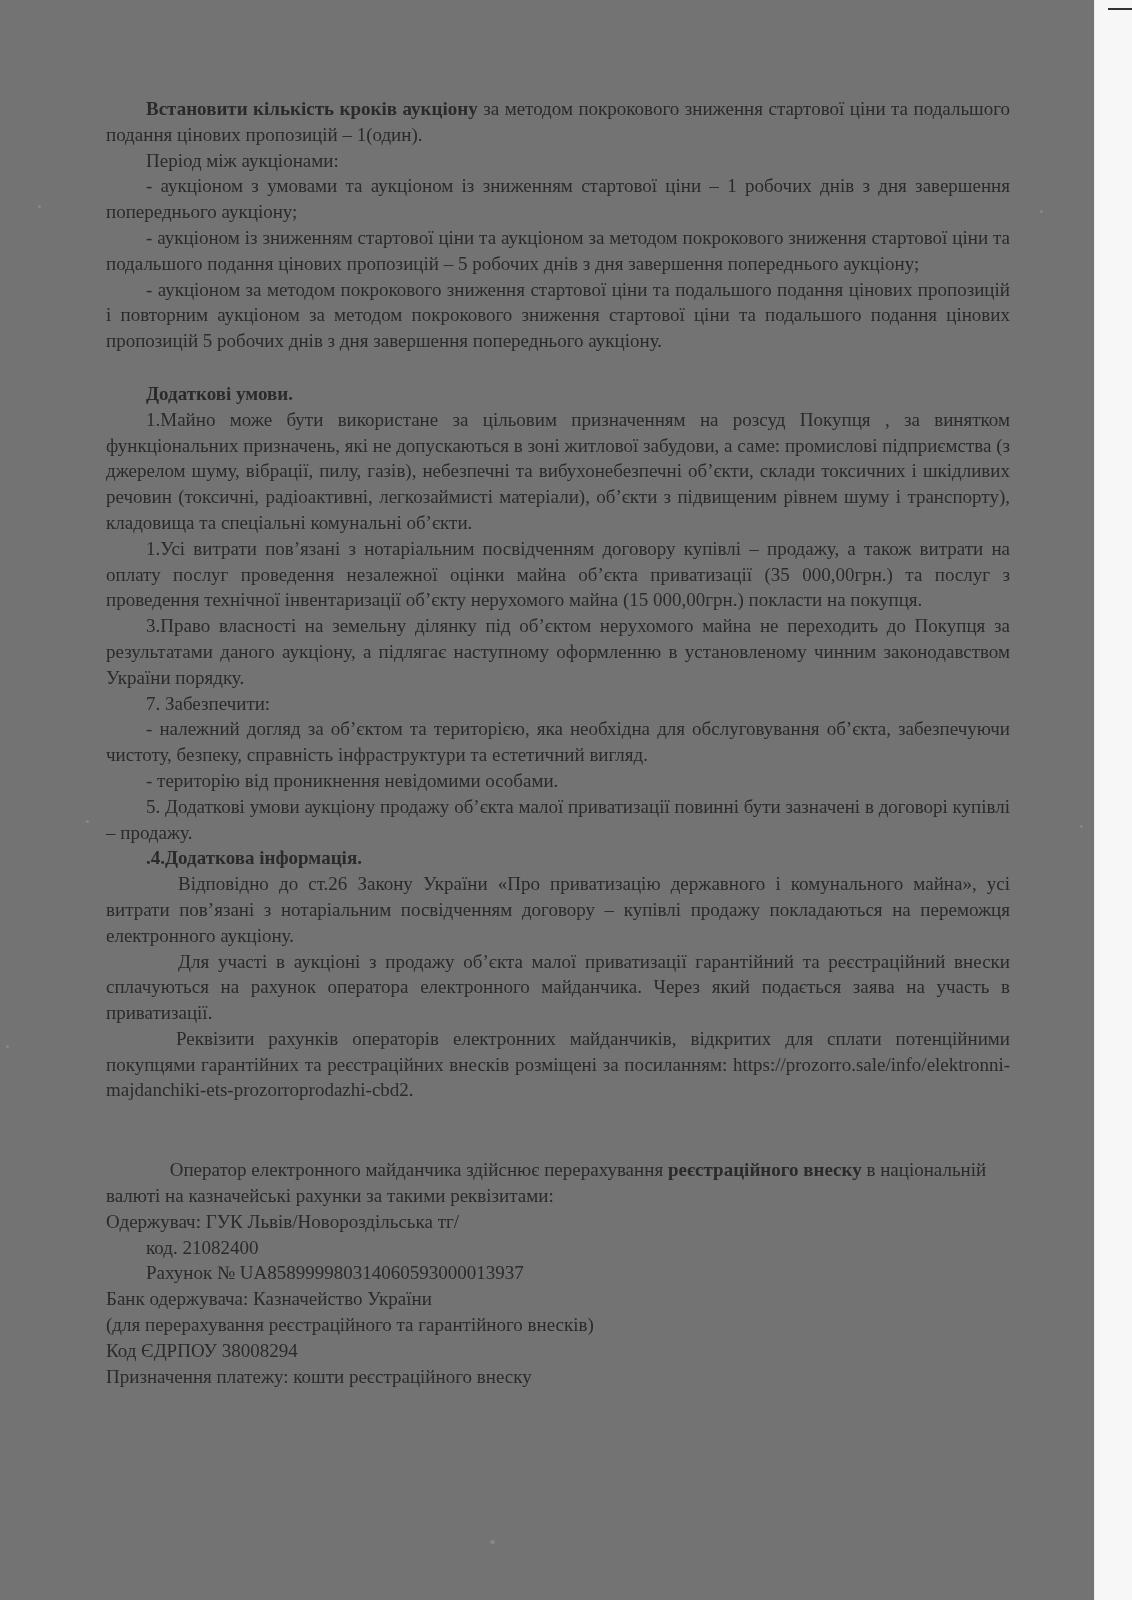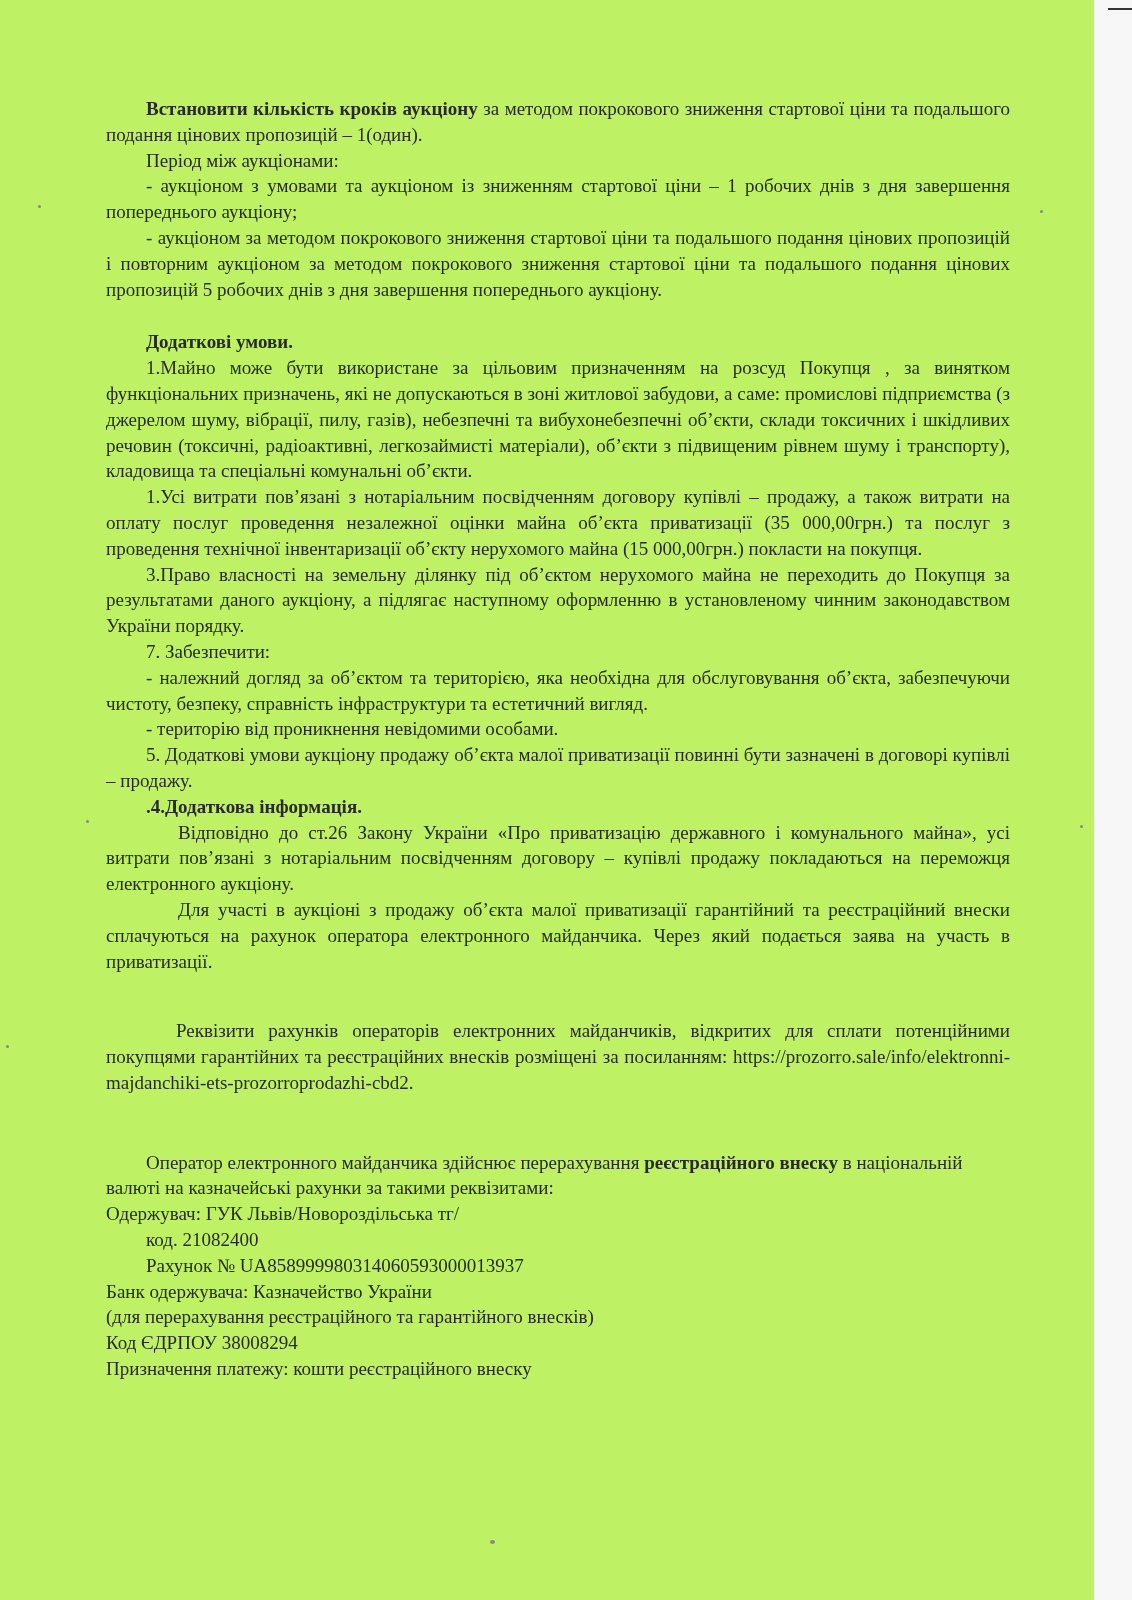--- a/index.html
+++ b/index.html
@@ -1,54 +1,55 @@
 <!DOCTYPE html>
 <html><head>
 <meta charset="utf-8">
 <style>
   html, body { margin: 0; padding: 0; }
   body {
     width: 1132px; height: 1600px; background: #ffffff; position: relative; overflow: hidden;
     font-family: "Liberation Serif", "DejaVu Serif", serif; color: #2a2a2a;
   }
   .page {
-    position: absolute; left: 0; top: 0; width: 1132px; height: 1600px; background: #bef264;
+    position: absolute; left: 0; top: 0; width: 1132px; height: 1600px; background: #737373;
   }
   .right-edge {
     position: absolute; left: 1094px; top: 0; width: 38px; height: 1600px;
     background: #f7f7f7; border-left: 1px solid #ececec;
   }
   .corner-mark {
     position: absolute; left: 1108px; top: 8px; width: 24px; height: 2px; background: #333;
   }
   .content {
     position: absolute; left: 106px; top: 96px; width: 904px;
     font-size: 19px; line-height: 25.8px;
   }
   p { margin: 0; text-align: justify; text-align-last: left; }
   .ind { text-indent: 40px; }
-  .ind2 { text-indent: 70px; margin-top: 44px; }
+  .ind2 { text-indent: 70px; }
   .ind3 { text-indent: 72px; }
   .b { font-weight: bold; }
   .gap1 { height: 27px; }
   .gap2 { height: 54px; }
-  .left { text-align: left; }
+  .left { text-align: center; }
   .speck { position: absolute; background: #888; border-radius: 50%; }
 </style>
 </head>
 <body>
 
 <div class="page">
   <div class="right-edge"></div>
   <div class="corner-mark"></div>
 
   <div class="content">
     <p class="ind"><span class="b">Встановити кількість кроків аукціону</span><span> за методом покрокового зниження стартової ціни та подальшого подання цінових пропозицій – 1(один).</span></p>
     <p class="ind">Період між аукціонами:</p>
     <p class="ind">- аукціоном з умовами та аукціоном із зниженням стартової ціни – 1 робочих днів з дня завершення попереднього аукціону;</p>
+    <p class="ind">- аукціоном із зниженням стартової ціни та аукціоном за методом покрокового зниження стартової ціни та подальшого подання цінових пропозицій – 5 робочих днів з дня завершення попереднього аукціону;</p>
     <p class="ind">- аукціоном за методом покрокового зниження стартової ціни та подальшого подання цінових пропозицій і повторним аукціоном за методом покрокового зниження стартової ціни та подальшого подання цінових пропозицій 5 робочих днів з дня завершення попереднього аукціону.</p>
 
     <div class="gap1"></div>
 
     <p class="ind b">Додаткові умови.</p>
     <p class="ind">1.Майно може бути використане за цільовим призначенням на розсуд Покупця , за винятком функціональних призначень, які не допускаються в зоні житлової забудови, а саме: промислові підприємства (з джерелом шуму, вібрації, пилу, газів), небезпечні та вибухонебезпечні об’єкти,  склади токсичних і шкідливих речовин (токсичні, радіоактивні, легкозаймисті матеріали), об’єкти з підвищеним рівнем шуму і транспорту), кладовища та спеціальні комунальні об’єкти.</p>
     <p class="ind">1.Усі витрати пов’язані з нотаріальним посвідченням договору купівлі – продажу, а також витрати на оплату послуг проведення незалежної оцінки майна об’єкта приватизації (35 000,00грн.) та послуг з проведення технічної інвентаризації об’єкту нерухомого майна (15 000,00грн.) покласти на покупця.</p>
     <p class="ind">3.Право власності на земельну ділянку під об’єктом нерухомого майна не переходить до Покупця за результатами даного аукціону, а підлягає наступному оформленню в установленому чинним законодавством України порядку.</p>
     <p class="ind">7. Забезпечити:</p>
     <p class="ind">- належний догляд за об’єктом  та територією, яка необхідна для обслуговування об’єкта, забезпечуючи чистоту, безпеку, справність інфраструктури та естетичний вигляд.</p>

